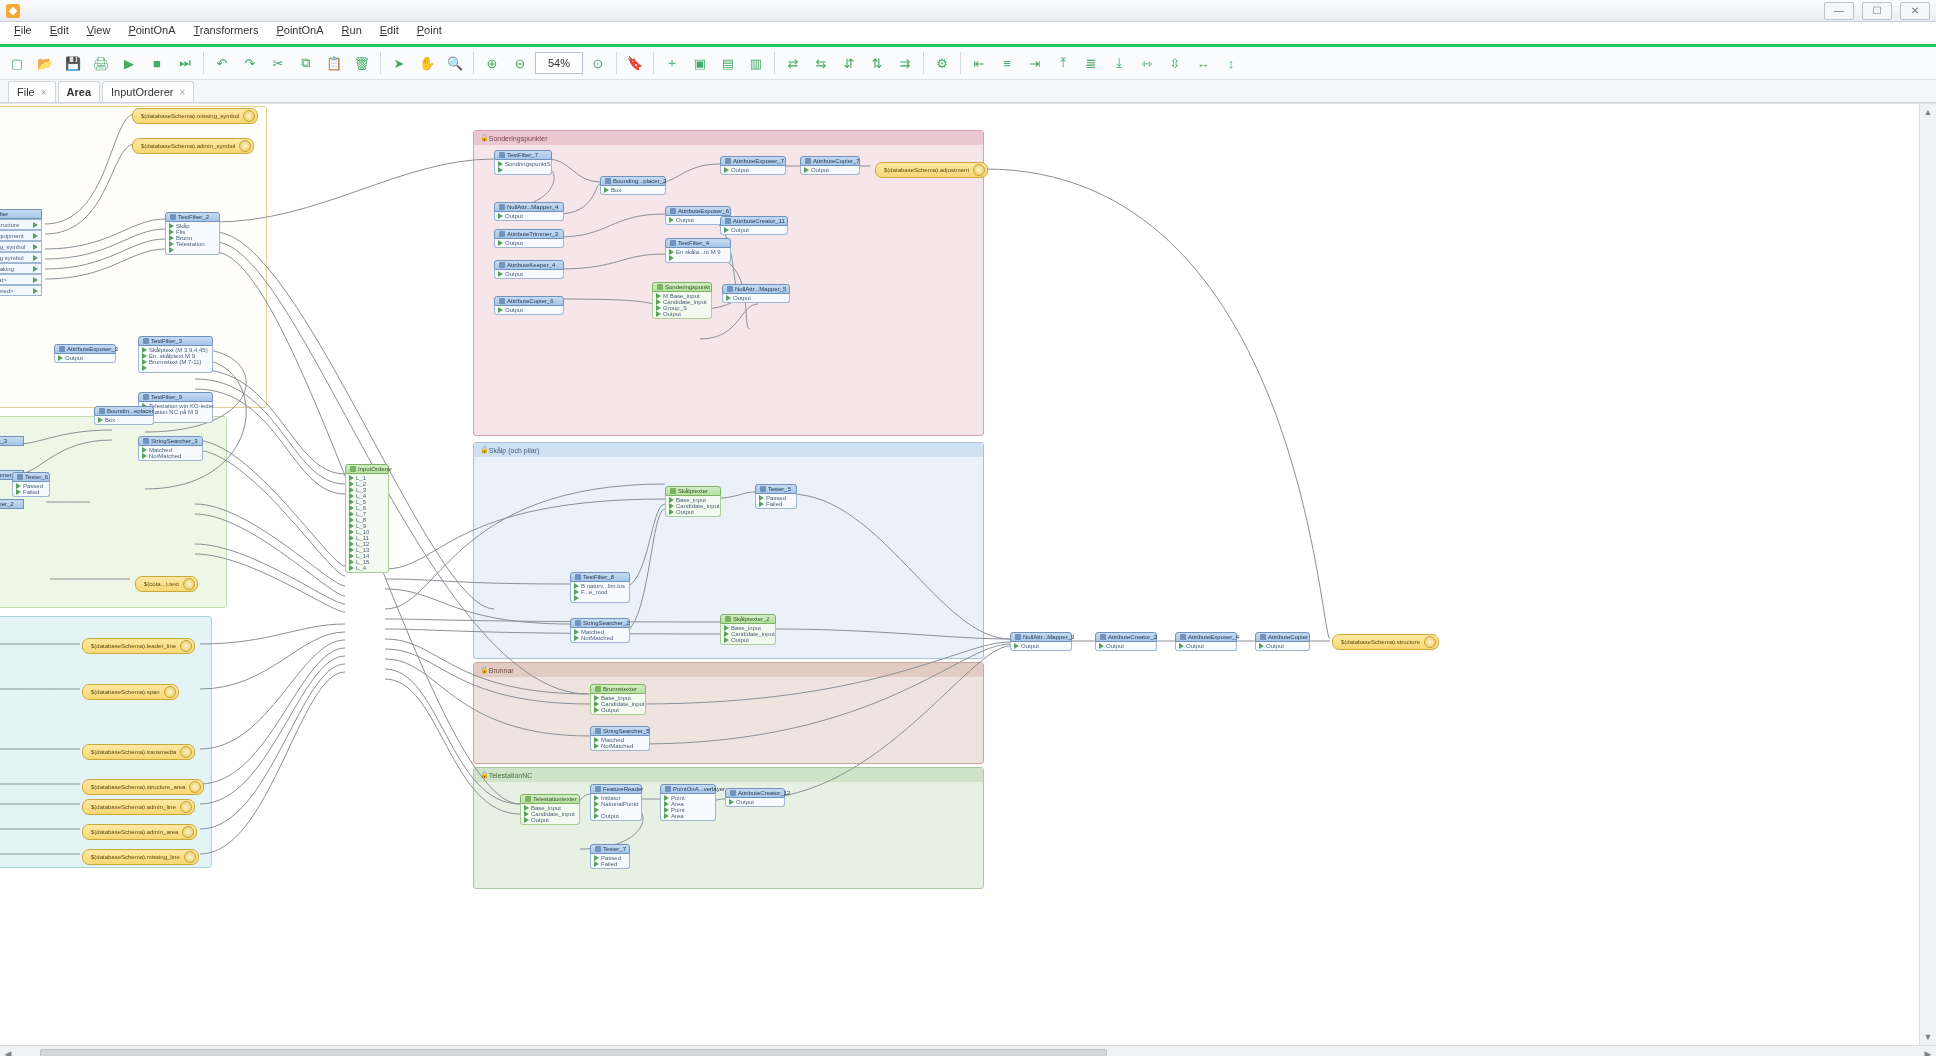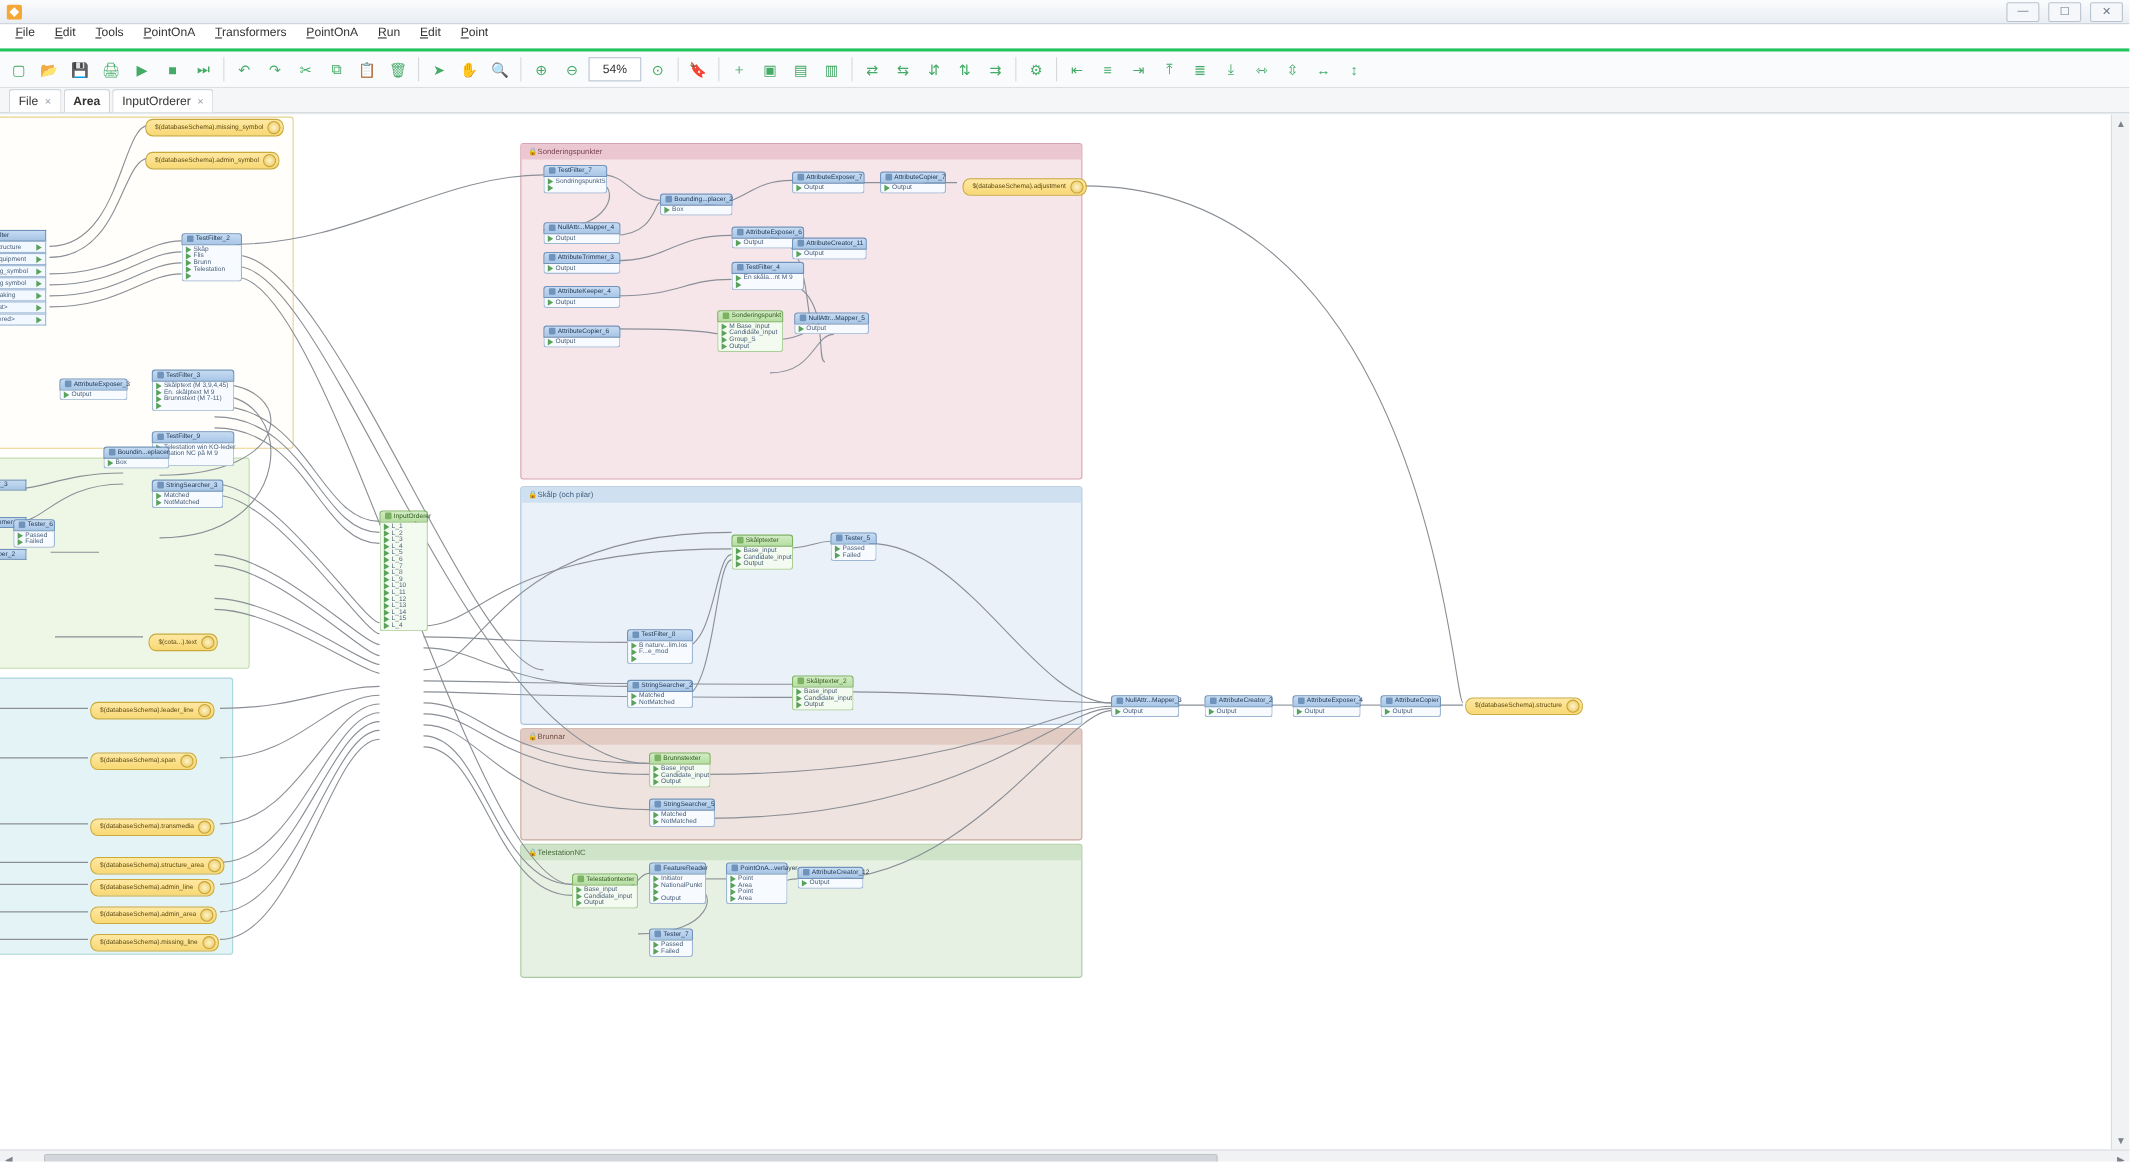--- a/index.html
+++ b/index.html
@@ -78,21 +78,21 @@
   <div class="winbtns">
     <div class="winbtn">—</div>
     <div class="winbtn">☐</div>
     <div class="winbtn">✕</div>
   </div>
 </div>
 
 <div class="menubar">
   <span>File</span>
   <span>Edit</span>
-  <span>Tools</span>
+  <span>View</span>
   <span>PointOnA</span>
   <span>Transformers</span>
   <span>PointOnA</span>
   <span>Run</span>
   <span>Edit</span>
   <span>Point</span>
 </div>
 
 <div class="toolbar" id="toolbar">
     <div class="tbtn">

